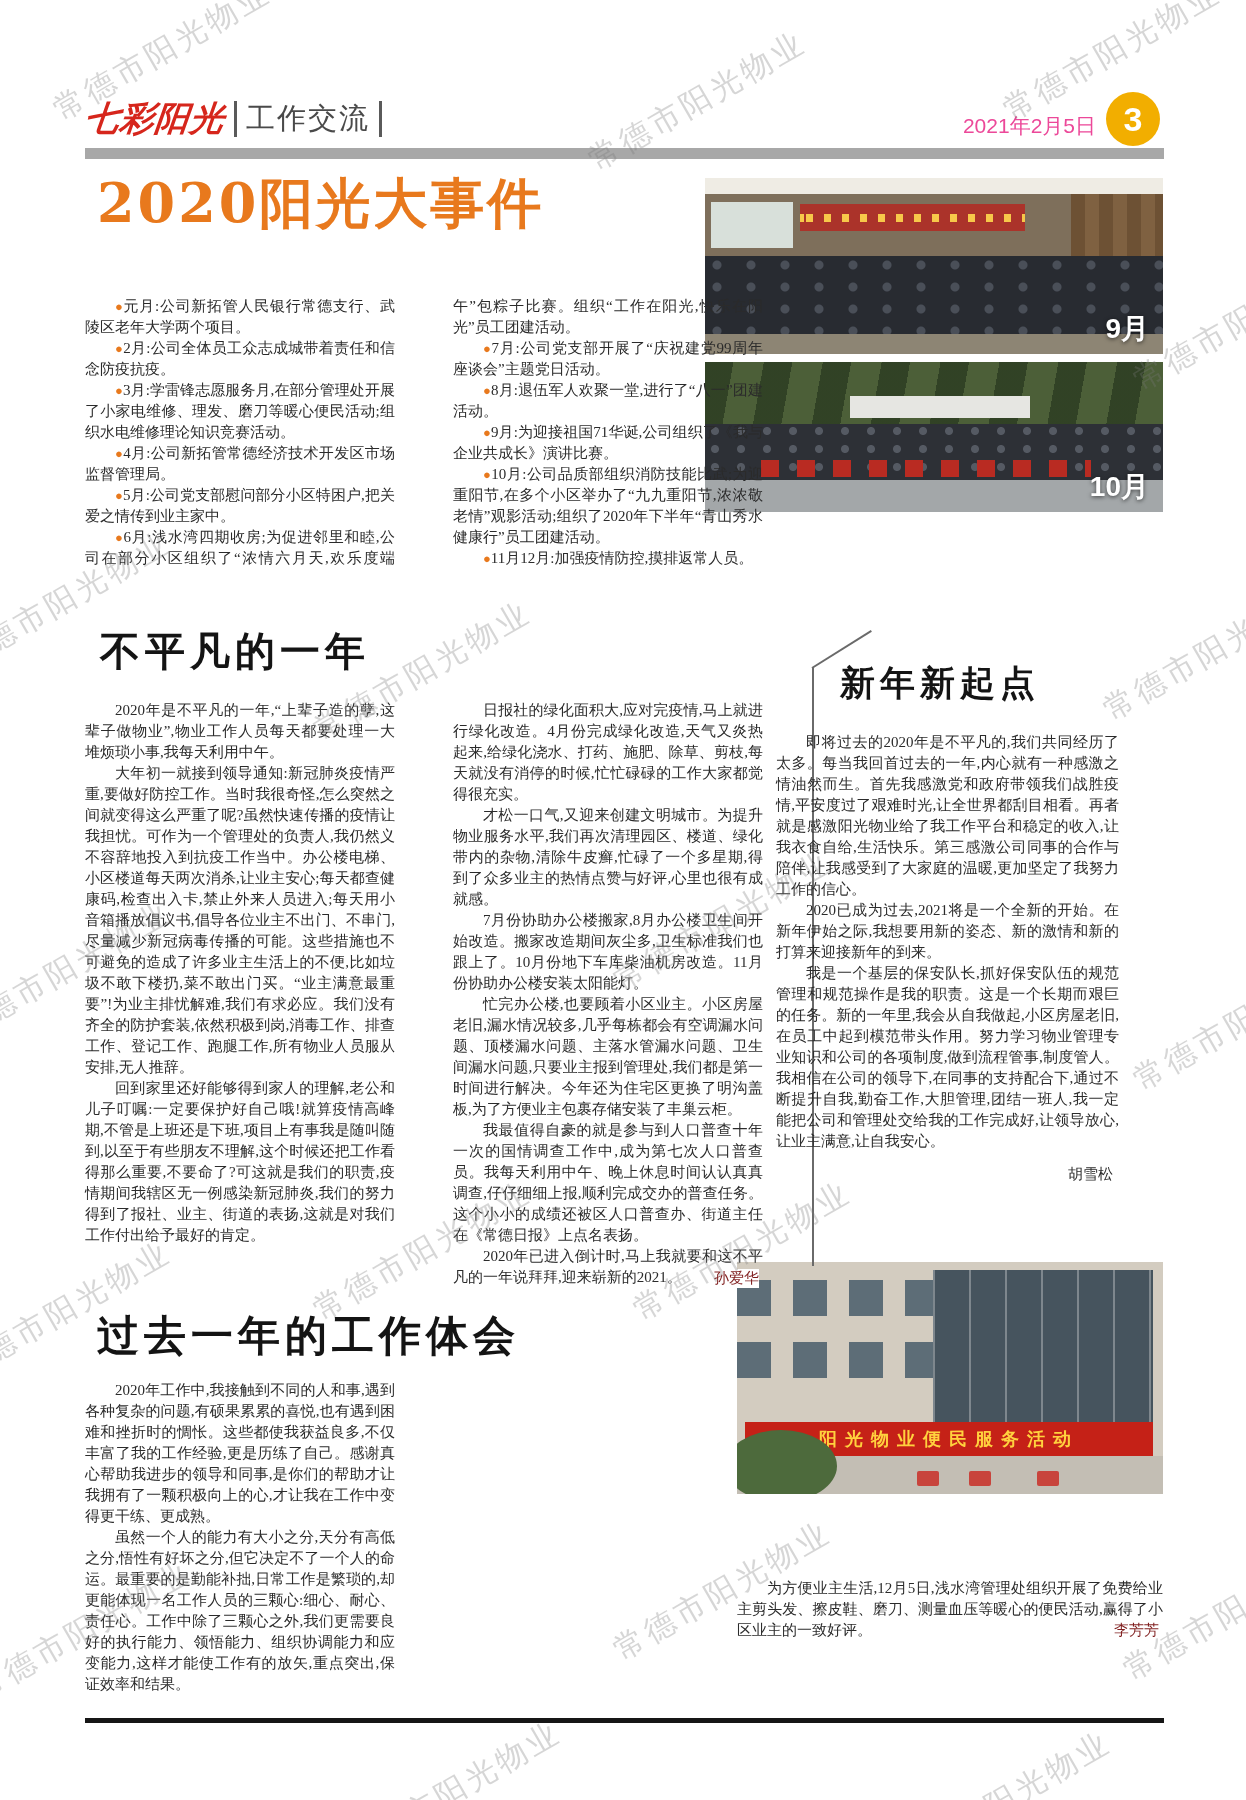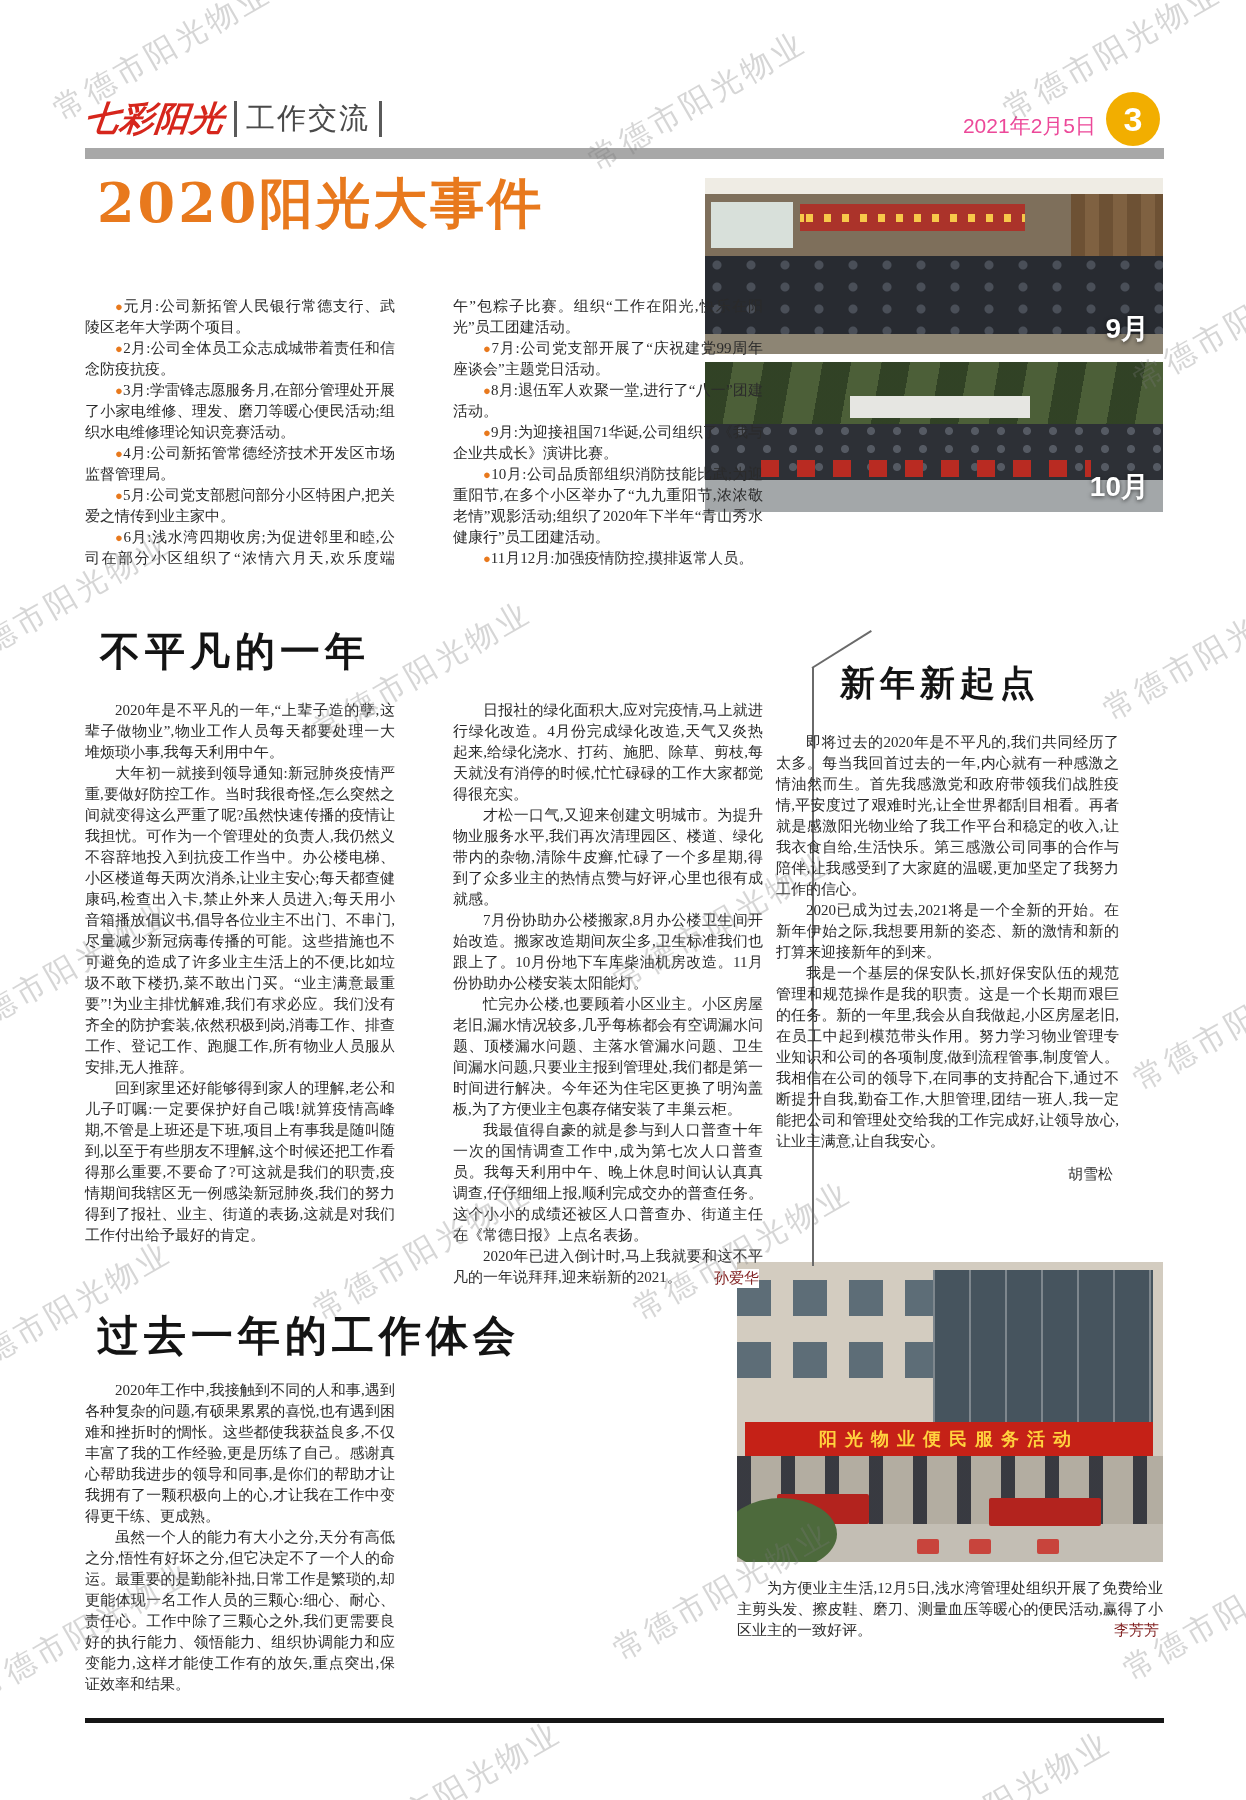--- a/index.html
+++ b/index.html
@@ -63,21 +63,21 @@
   .p-oct{left:705px;top:362px;width:458px;height:150px;background:#a3a7a9;}
   .p-oct .trees{position:absolute;left:0;top:0;width:100%;height:80px;background:#4c5f38;
      background-image:repeating-linear-gradient(100deg,rgba(27,42,22,.55) 0 28px,transparent 28px 58px);}
   .p-oct .wbanner{position:absolute;left:145px;top:34px;width:180px;height:22px;background:#e6e6e2;}
   .p-oct .crowd{position:absolute;left:0;top:62px;width:100%;height:56px;background:#2d3036;
      background-image:radial-gradient(circle at 10px 7px,#555a63 3.5px,transparent 4.5px);background-size:26px 18px;}
   .p-oct .placards{position:absolute;left:56px;top:98px;width:330px;height:17px;
      background:repeating-linear-gradient(90deg,#b92b22 0 18px,transparent 18px 36px);}
   .p-oct .ground{position:absolute;left:0;bottom:0;width:100%;height:32px;background:#a3a7a9;}
   
-  .p-svc{left:737px;top:1262px;width:426px;height:300px;background:#d3ccc0;}
+  .p-svc{left:737px;top:1262px;width:426px;height:232px;background:#d3ccc0;}
   .p-svc .win-row1{position:absolute;left:0;top:18px;width:200px;height:36px;
      background:repeating-linear-gradient(90deg,#5d6d77 0 34px,#d3ccc0 34px 56px);}
   .p-svc .win-row2{position:absolute;left:0;top:80px;width:200px;height:36px;
      background:repeating-linear-gradient(90deg,#5d6d77 0 34px,#d3ccc0 34px 56px);}
   .p-svc .glass{position:absolute;left:196px;top:8px;width:220px;height:152px;background:#46545e;
      background-image:repeating-linear-gradient(90deg,rgba(230,230,230,.35) 0 2px,transparent 2px 36px);}
   .p-svc .banner{position:absolute;left:8px;top:160px;width:408px;height:34px;background:#c52117;
      display:flex;align-items:center;justify-content:center;color:#ffd23e;font-weight:bold;
      font-size:18px;letter-spacing:8px;font-family:"Liberation Sans","DejaVu Sans",sans-serif;white-space:nowrap;}
   .p-svc .people{position:absolute;left:0;top:194px;width:100%;height:68px;background:#b3ada1;

